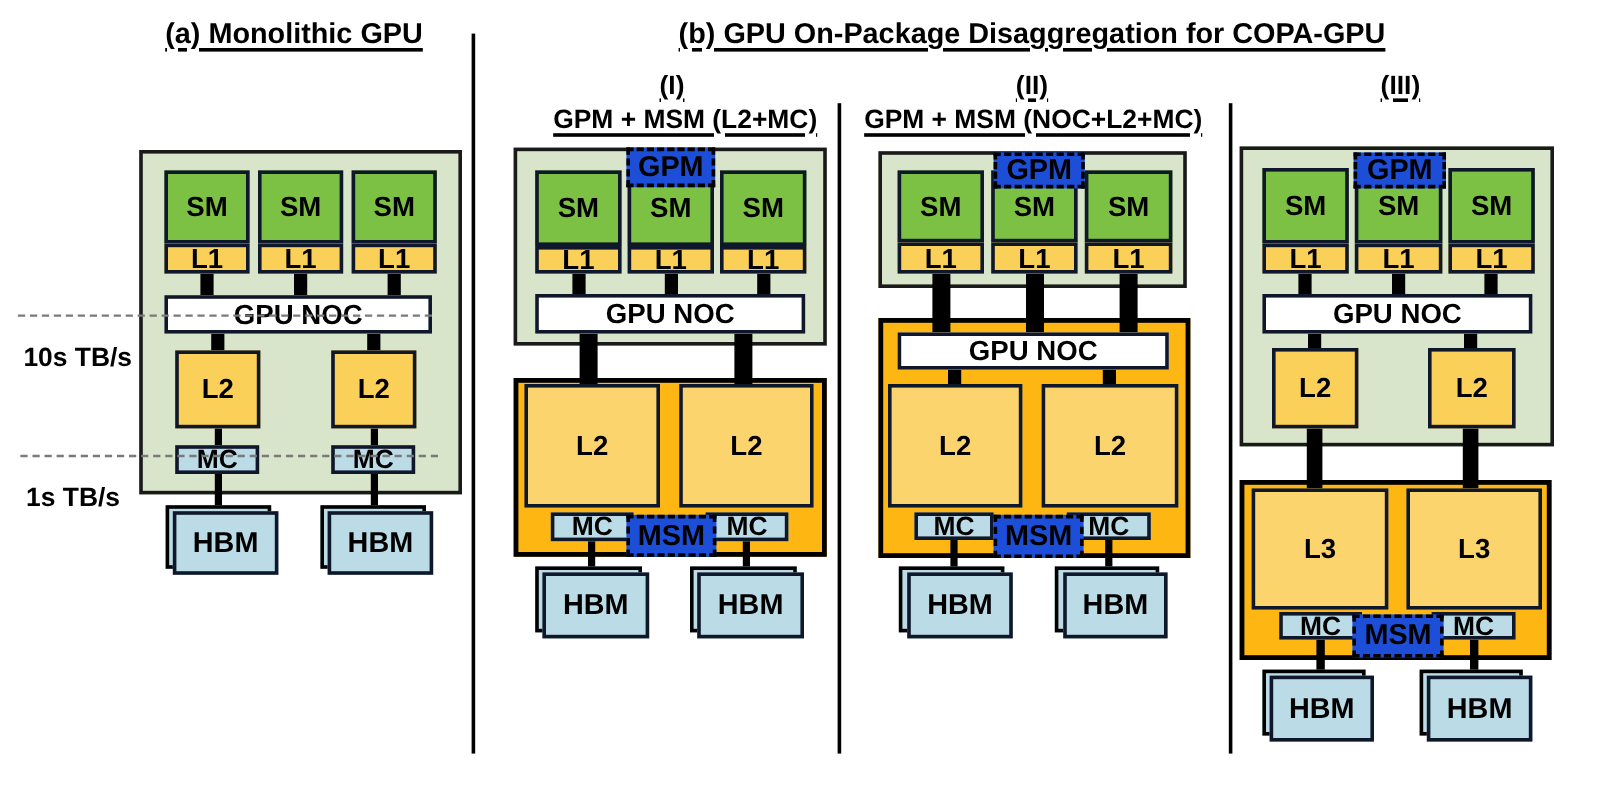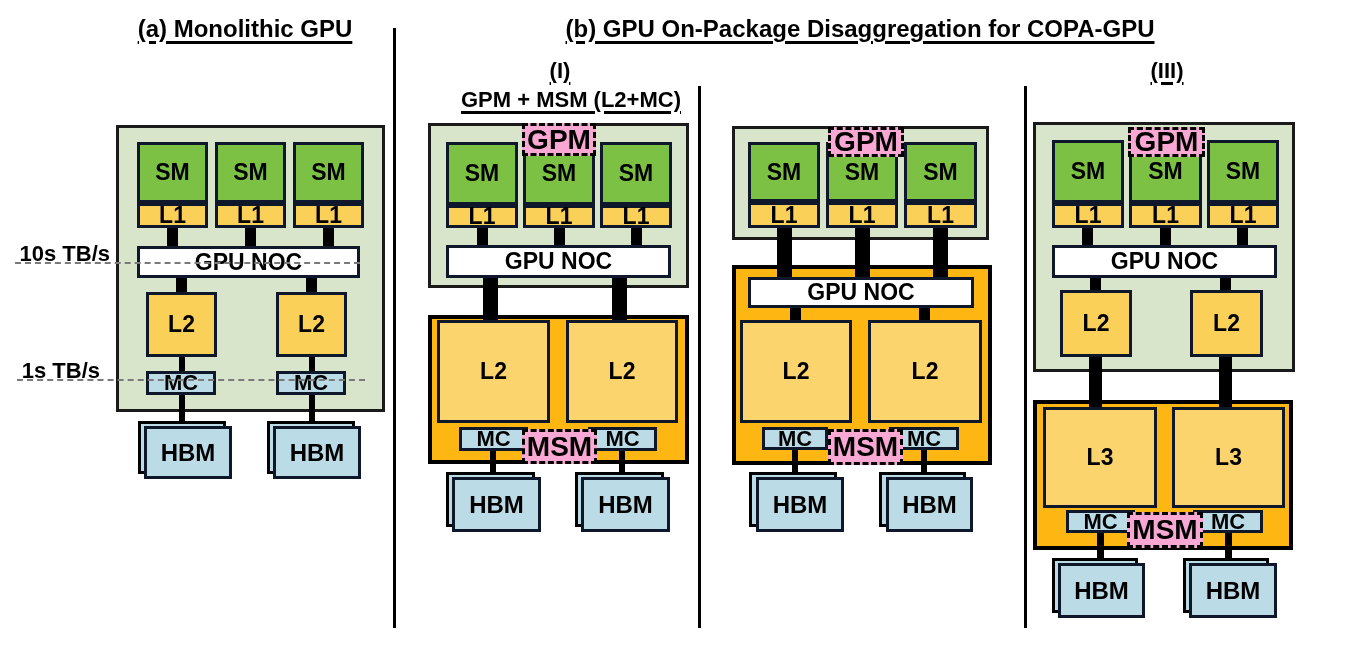--- a/index.html
+++ b/index.html
@@ -19,35 +19,37 @@
   .box{position:absolute;box-sizing:border-box;display:flex;align-items:center;justify-content:center;
        border:3px solid #0f172a;z-index:3;font-size:23px;line-height:1;}
   .sm{background:var(--green);}
   .l1,.l2{background:var(--yellow);}
   .bigcache{background:var(--pale);}
   .noc{background:#fff;}
   .mc{background:var(--blue);font-size:22px;}
   .hbm{background:var(--blue);font-size:24px;z-index:4;}
   .hbmback{position:absolute;box-sizing:border-box;background:var(--blue);border:3px solid #000;z-index:3;}
   .tag{position:absolute;box-sizing:border-box;display:flex;align-items:center;justify-content:center;
-       background:#f9a8d4;border:3px dashed #000;z-index:6;font-size:28px;line-height:1;}
+       background:#1d4ed8;border:3px dashed #000;z-index:6;font-size:24px;line-height:1;}
   .conn{position:absolute;background:#000;z-index:2;}
   .dash{position:absolute;border-top:2px dashed #7a7a7a;z-index:7;height:0;}
-  .bw{position:absolute;font-size:22px;text-align:right;white-space:nowrap;z-index:7;}
+  .bw{position:absolute;font-size:22px;text-align:right;white-space:nowrap;z-index:7;margin-top:44px;}
 </style>
 </head>
 <body>
 
 <div class="stage">
 
   <div class="hdr hdr-main" style="left:95px;top:15px;width:300px;">(a) Monolithic GPU</div>
   <div class="hdr hdr-main" style="left:530px;top:15px;width:660px;">(b) GPU On-Package Disaggregation for COPA-GPU</div>
 
   <div class="hdr hdr-sub" style="left:475px;top:58px;width:170px;">(I)</div>
   <div class="hdr hdr-sub" style="left:439px;top:87px;width:264px;">GPM + MSM (L2+MC)</div>
+  <div class="hdr hdr-sub" style="left:775px;top:58px;width:170px;">(II)</div>
+  <div class="hdr hdr-sub" style="left:703px;top:87px;width:316px;">GPM + MSM (NOC+L2+MC)</div>
   <div class="hdr hdr-sub" style="left:1082px;top:58px;width:170px;">(III)</div>
 
   <div class="divider" style="left:393px;top:28px;height:600px;"></div>
   <div class="divider" style="left:698px;top:86px;height:542px;"></div>
   <div class="divider" style="left:1024px;top:86px;height:542px;"></div>
 
   <div class="pkg sage" style="left:116px;top:125px;width:269px;height:287px;"></div>
 
   <div class="box sm" style="left:137px;top:142px;width:71px;height:61px;">SM</div>
   <div class="box sm" style="left:215px;top:142px;width:71px;height:61px;">SM</div>

